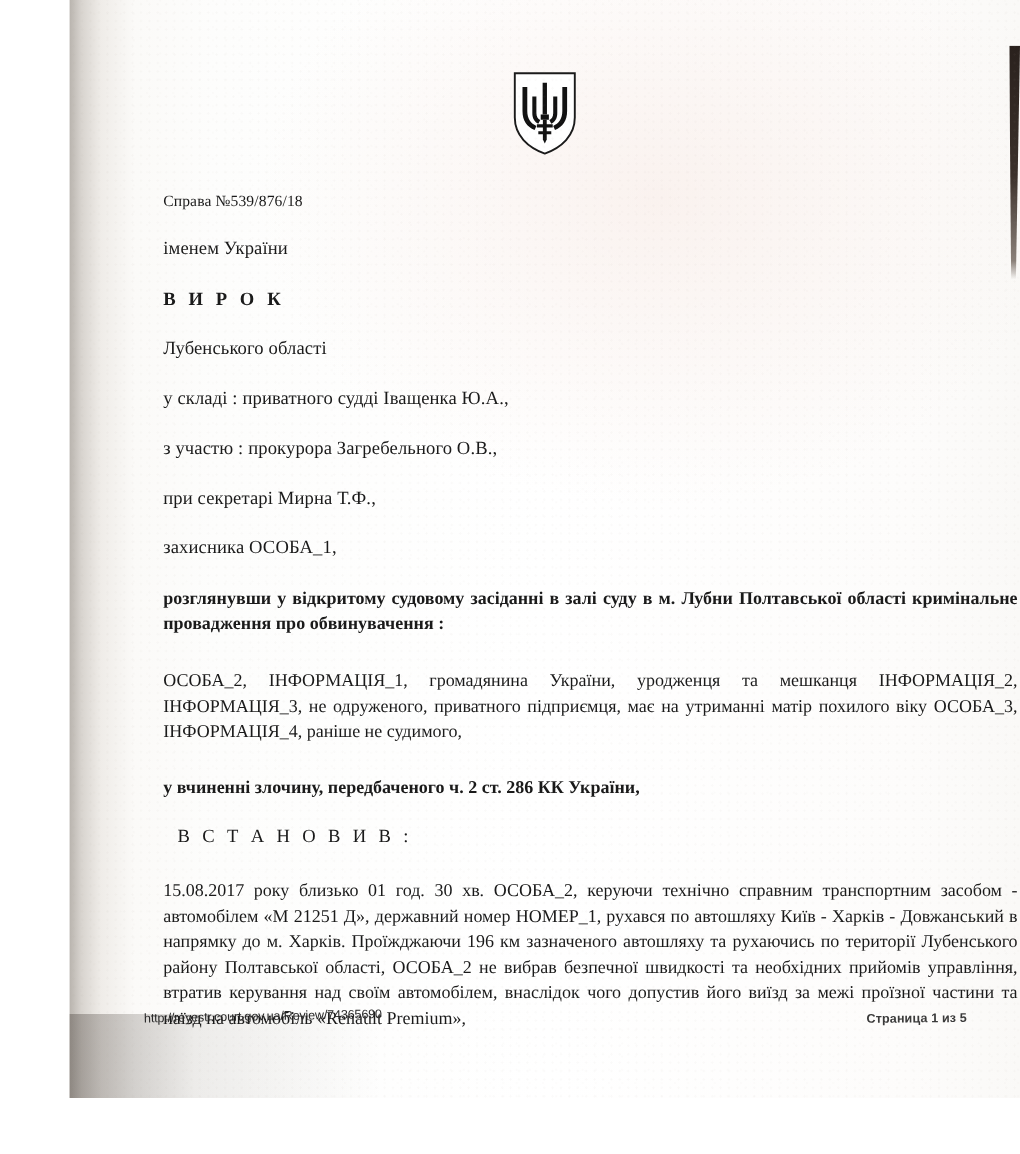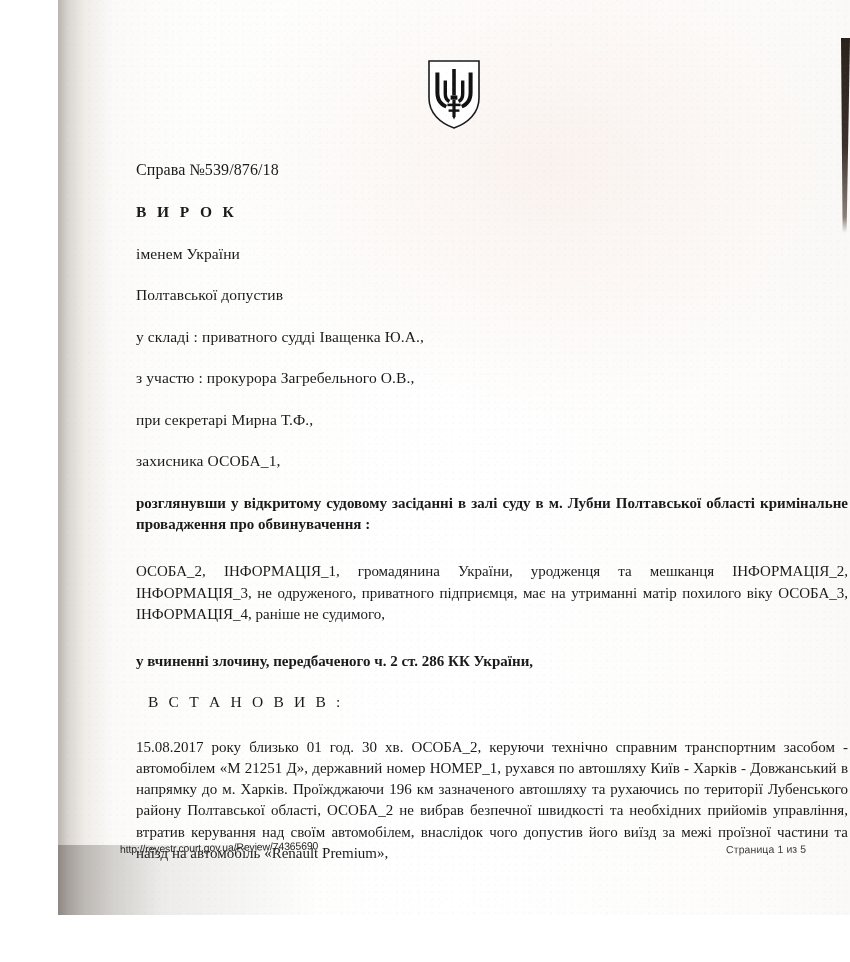--- a/index.html
+++ b/index.html
@@ -91,21 +91,21 @@
     left: 78px;
     top: 160px;
     width: 712px;
   }
   .line {
     font-size: 15.5px;
     line-height: 1.26;
     margin: 0 0 22px 0;
     letter-spacing: .1px;
   }
-  .case-no { font-size: 16px; }
+  .case-no { font-size: 13px; }
   .spaced {
     letter-spacing: 3.4px;
     font-weight: 700;
     font-size: 15.5px;
   }
   .para {
     font-size: 15px;
     line-height: 1.42;
     margin: 0 0 20px 0;
     text-align: justify;
@@ -135,20 +135,21 @@
   }
   .footer-url {
     transform: rotate(-1.05deg);
     transform-origin: left center;
     letter-spacing: -.15px;
   }
   .footer-page {
     transform: rotate(-0.5deg);
     letter-spacing: .1px;
     color: #3a3a3a;
+    font-weight: bold;
   }
 </style>
 </head>
 <body>
 
 <div class="scan-sheet">
 
   <div class="scan-edge-right"></div>
   <div class="scan-edge-bottom"></div>
 
@@ -172,26 +173,26 @@
 
         <path d="M38.4 22.5 h-3.4 v13.6 c0 3.0 -1.2 4.8 -3.2 6.0 l1.6 3.0 c3.4 -1.8 5.0 -4.6 5.0 -9.0 Z"></path>
       </g>
     </svg>
   </div>
 
   <div class="doc">
 
     <p class="line case-no">Справа №539/876/18</p>
 
+    <p class="line">іменем України</p>
+
     <p class="line spaced">В И Р О К</p>
 
-    <p class="line">іменем України</p>
-
-
-    <p class="line">Полтавської допустив</p>
+
+    <p class="line">Лубенського області</p>
 
     <p class="line">у складі : приватного судді Іващенка Ю.А.,</p>
 
     <p class="line">з участю : прокурора Загребельного О.В.,</p>
 
     <p class="line">при секретарі Мирна Т.Ф.,</p>
 
     <p class="line">захисника ОСОБА_1,</p>
 
 

